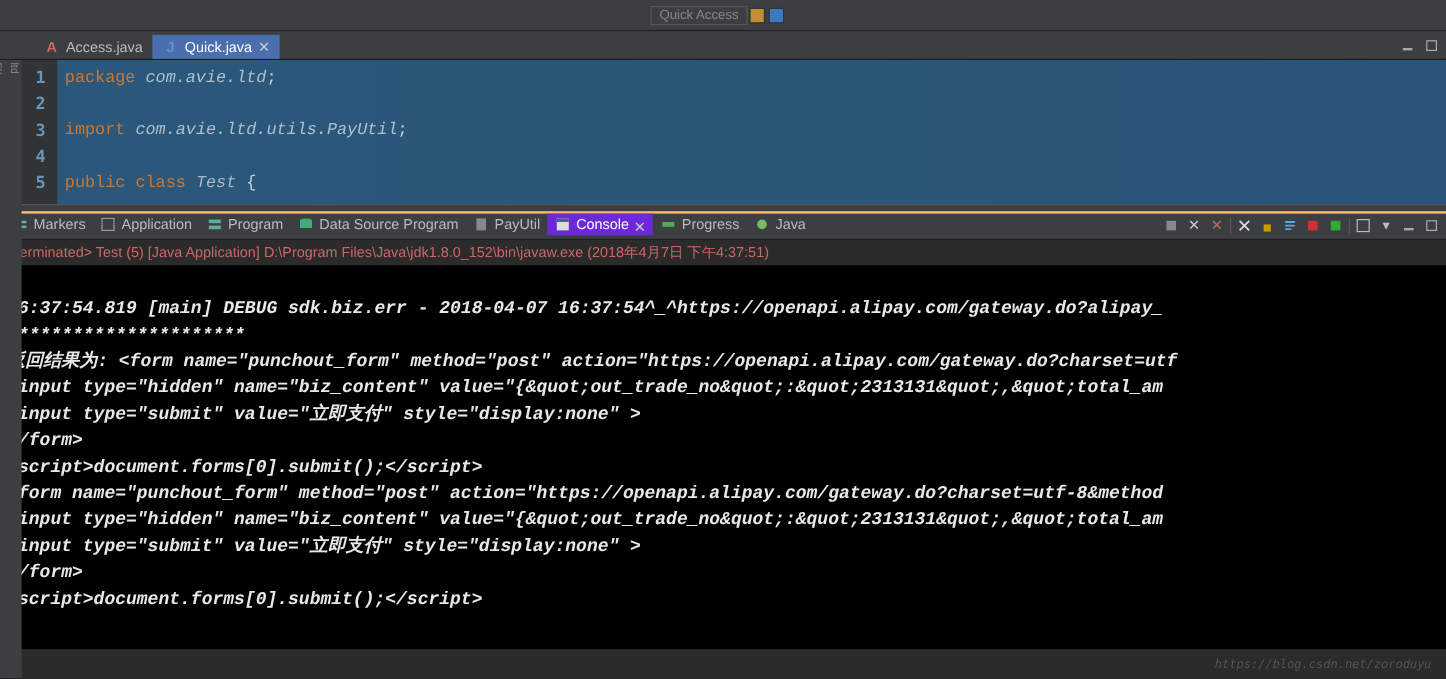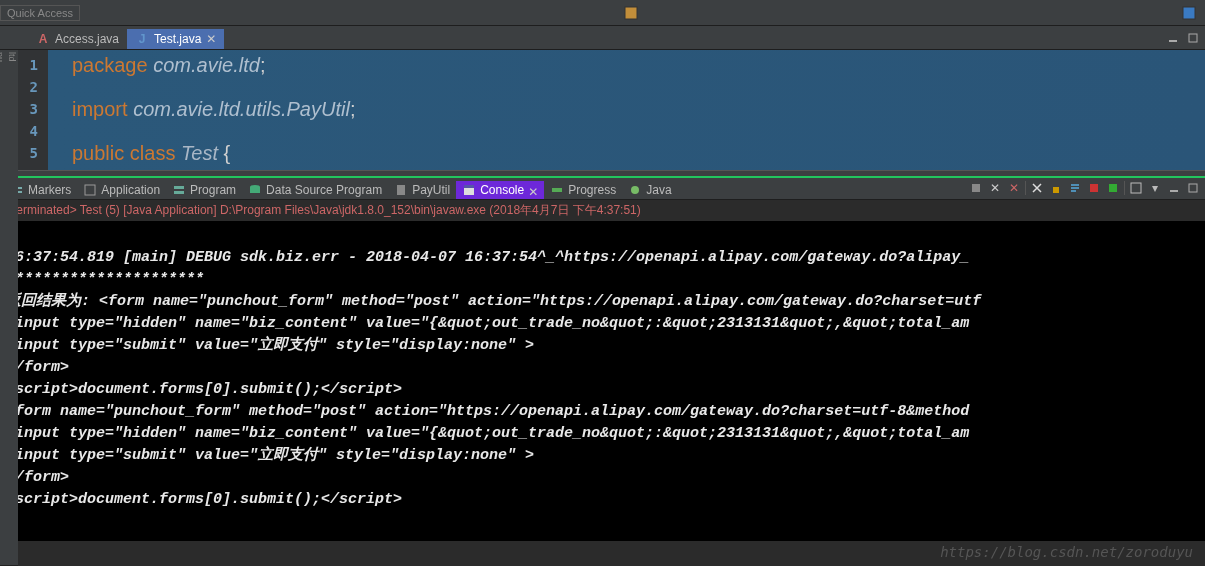--- a/index.html
+++ b/index.html
@@ -11,24 +11,24 @@
       width: 1205px;
       height: 566px;
       overflow: hidden;
       position: relative;
     }
     .top-bar {
       height: 26px;
       background: #3c3f41;
       border-bottom: 1px solid #1e1e1e;
       display: flex;
-      justify-content: space-between;
+      justify-content: center;
       align-items: center;
       padding-right: 8px;
-      gap: 20px;
+      gap: 0;
     }
     .quick-access {
       border: 1px solid #555;
       color: #888;
       padding: 1px 6px;
       font-size: 11px;
     }
     .top-icon {
       width: 16px;
       height: 16px;
@@ -76,37 +76,37 @@
       color: #606366;
       font-family: Consolas, monospace;
       font-size: 14px;
       line-height: 22px;
       padding-top: 4px;
     }
     .gutter .lineno { color:#6897bb; font-weight:bold;}
     .code-area {
       flex: 1;
       background: linear-gradient(to right, #2b587a, #2a5578);
-      font-family: Liberation Sans, sans-serif;
-      font-size: 20px;
+      font-family: Liberation Mono, monospace;
+      font-size: 14px;
       line-height: 22px;
       padding-top: 4px;
-      padding-left: 24px;
+      padding-left: 6px;
       color: #d0d0d0;
       white-space: pre;
     }
     .kw { color: #cc7832; font-weight: 500;}
     .fqn { color: #afbfcf; font-style: italic;}
     .cls { color: #a9b7c6; font-style: italic;}
     .panel-tabs {
       height: 24px;
       background: #3c3f41;
       display: flex;
-      align-items: flex-end;
-      border-top: 2px solid #22c55e;
+      align-items: flex-start;
+      border-top: 2px solid #fdba74;
       border-bottom: 1px solid #1e1e1e;
       padding-left: 4px;
       position: relative;
     }
     .panel-tab {
       display: flex;
       align-items: center;
       gap: 4px;
       padding: 2px 6px;
       color: #bbb;
@@ -149,21 +149,21 @@
       color: #888;
       writing-mode: vertical-rl;
     }
     .left-strip div { padding:2px 1px; border-bottom:1px solid #222;}
     .watermark {
       position: absolute;
       right: 12px;
       bottom: 6px;
       color: #555;
       font-family: Consolas, monospace;
-      font-size: 14px;
+      font-size: 10px;
       font-style: italic;
     }
     .sep-bar { height:6px; background:#3c3f41; border-top:1px solid #555;}
   </style>
 </head>
 <body>
 
 <div class="top-bar">
   <span class="quick-access">Quick Access</span>
   <span class="top-icon">
@@ -178,21 +178,21 @@
     </span>
 </div>
 
 <div class="editor-tabs">
   <div class="editor-tab">
     <span class="tab-icon paya">A</span>
     <span>Access.java</span>
   </div>
   <div class="editor-tab active">
     <span class="tab-icon java">J</span>
-    <span>Test.java</span>
+    <span>Quick.java</span>
     <span class="tab-close">✕</span>
   </div>
   <div class="editor-controls">
     <span class="tool-btn">
         <svg width="10" height="10">
           <rect x="1" y="7" width="8" height="2" fill="#aaa"></rect>
         </svg>
       </span>
     <span class="tool-btn">
         <svg width="10" height="10">

